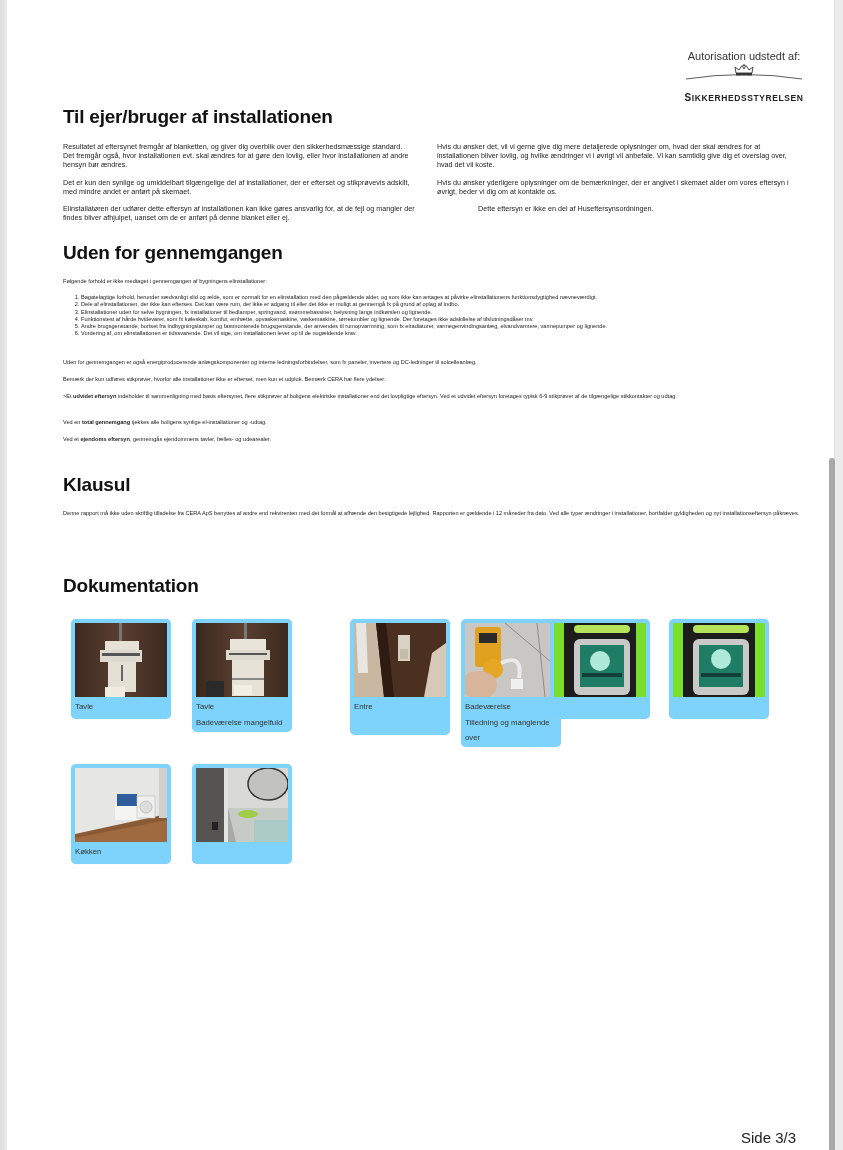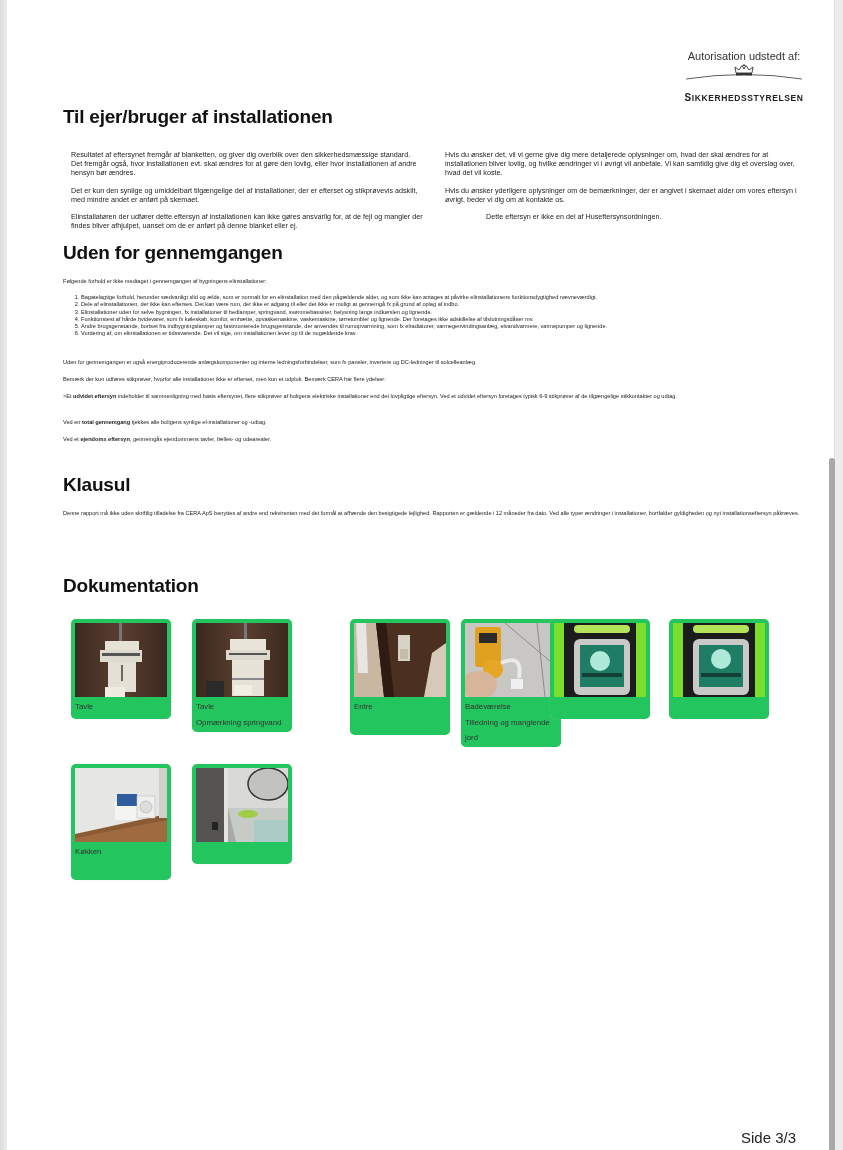--- a/index.html
+++ b/index.html
@@ -26,27 +26,27 @@
     .auth { position: absolute; left: 672px; top: 50px; width: 130px; text-align: center; }
     .auth-label { font-size: 11px; color: #333; }
     .crown { display: block; margin: 2px auto 0 auto; }
     .auth-name { font-size: 8.5px; font-weight: bold; letter-spacing: 0.6px; color: #222; margin-top: 12px; }
     .auth-name .big { font-size: 10px; }
 
     h1 {
       position: absolute; margin: 0; font-size: 19px; font-weight: bold; color: #111;
       letter-spacing: -0.2px;
     }
-    .p { position: absolute; font-size: 7.2px; line-height: 9px; color: #222; margin: 8px; }
+    .p { position: absolute; font-size: 7.2px; line-height: 9px; color: #222; margin: 0; }
     .small { position: absolute; font-size: 5.6px; line-height: 7.3px; color: #222; margin: 0; }
     ol.small { padding-left: 18px; margin: 0; }
     ol.small li { margin: 0; }
     b { font-weight: bold; }
     .card {
-      position: absolute; width: 100px; background: #22c55e; border-radius: 5px;
+      position: absolute; width: 100px; background: #7dd3fc; border-radius: 5px;
       box-shadow: 0 0 1px #c8c8c8;
     }
     .thumb {
       position: absolute; left: 4px; top: 4px; width: 92px; height: 74px;
       overflow: hidden;
     }
     .caption {
       position: absolute; left: 4px; top: 80px; width: 96px;
       font-size: 7.8px; line-height: 15.5px; color: #333;
     }
@@ -147,21 +147,21 @@
         <rect x="30" y="27" width="44" height="10" fill="#dcd8cd"></rect>
         <rect x="33" y="30" width="38" height="2" fill="#555"></rect>
         <rect x="36" y="37" width="32" height="36" fill="#e6e2d8"></rect>
         <rect x="36" y="55" width="32" height="2" fill="#888"></rect>
         <rect x="38" y="62" width="18" height="10" fill="#f2eee4"></rect>
         <rect x="10" y="58" width="18" height="16" fill="#2a2a2a"></rect>
       </svg>
     </div>
     <div class="caption">
       <div>Tavle</div>
-      <div>Opmærkning springvand</div>
+      <div>Badeværelse mangelfuld</div>
     </div>
   </div>
 
   <div class="card" style="left:305px; top:619px; height:116px;margin-left:38px;">
     <div class="thumb">
       <svg width="92" height="74" viewBox="0 0 92 74">
         <rect width="92" height="74" fill="#4b2f20"></rect>
         <polygon points="0,0 22,0 30,74 0,74" fill="#c9b7a2"></polygon>
         <polygon points="2,0 12,0 14,50 4,50" fill="#e8e6e2"></polygon>
         <polygon points="22,0 32,0 40,74 30,74" fill="#2e1b12"></polygon>
@@ -185,21 +185,21 @@
         <rect x="14" y="10" width="18" height="10" fill="#2a2a2a"></rect>
         <circle cx="28" cy="46" r="10" fill="#e6a824"></circle>
         <path d="M36 40 Q58 30 54 55" stroke="#eaeaea" stroke-width="4" fill="none"></path>
         <ellipse cx="14" cy="62" rx="18" ry="14" fill="#d7b59a"></ellipse>
         <rect x="46" y="56" width="12" height="10" fill="#f0f0f0"></rect>
       </svg>
     </div>
     <div class="caption">
       <div>Badeværelse</div>
       <div>Tilledning og manglende</div>
-      <div>jord</div>
+      <div>over</div>
     </div>
   </div>
 
   <div class="card" style="left:543px; top:619px; height:100px;">
     <div class="thumb">
       <svg width="92" height="74" viewBox="0 0 92 74">
         <rect width="92" height="74" fill="#1c1c1c"></rect>
         <rect x="0" y="0" width="10" height="74" fill="#7adf2a"></rect>
         <rect x="82" y="0" width="10" height="74" fill="#7adf2a"></rect>
         <rect x="20" y="2" width="56" height="8" rx="4" fill="#b5e35a"></rect>
@@ -219,21 +219,21 @@
         <rect x="82" y="0" width="10" height="74" fill="#7adf2a"></rect>
         <rect x="20" y="2" width="56" height="8" rx="4" fill="#b5e35a"></rect>
         <rect x="20" y="16" width="56" height="56" rx="6" fill="#c9cac8"></rect>
         <rect x="26" y="22" width="44" height="42" fill="#1f7d65"></rect>
         <circle cx="48" cy="36" r="10" fill="#bff5e6" opacity="0.9"></circle>
         <rect x="28" y="50" width="40" height="4" fill="#143f36"></rect>
       </svg>
     </div>
   </div>
 
-  <div class="card" style="left:64px; top:764px; height:116px;">
+  <div class="card" style="left:64px; top:764px; height:100px;">
     <div class="thumb">
       <svg width="92" height="74" viewBox="0 0 92 74">
         <rect width="92" height="74" fill="#e6e6e4"></rect>
         <polygon points="0,74 0,66 92,46 92,74" fill="#8a5a34"></polygon>
         <polygon points="0,74 0,70 92,52 92,74" fill="#a06a40"></polygon>
         <rect x="84" y="0" width="8" height="50" fill="#cfcfcc"></rect>
         <rect x="40" y="34" width="24" height="18" fill="#f4f4f2"></rect>
         <rect x="42" y="26" width="20" height="12" fill="#2d5d9c"></rect>
         <rect x="62" y="28" width="18" height="22" fill="#efefed" stroke="#bbb" stroke-width="0.6"></rect>
         <circle cx="71" cy="39" r="6" fill="#ddd" stroke="#aaa" stroke-width="0.6"></circle>

